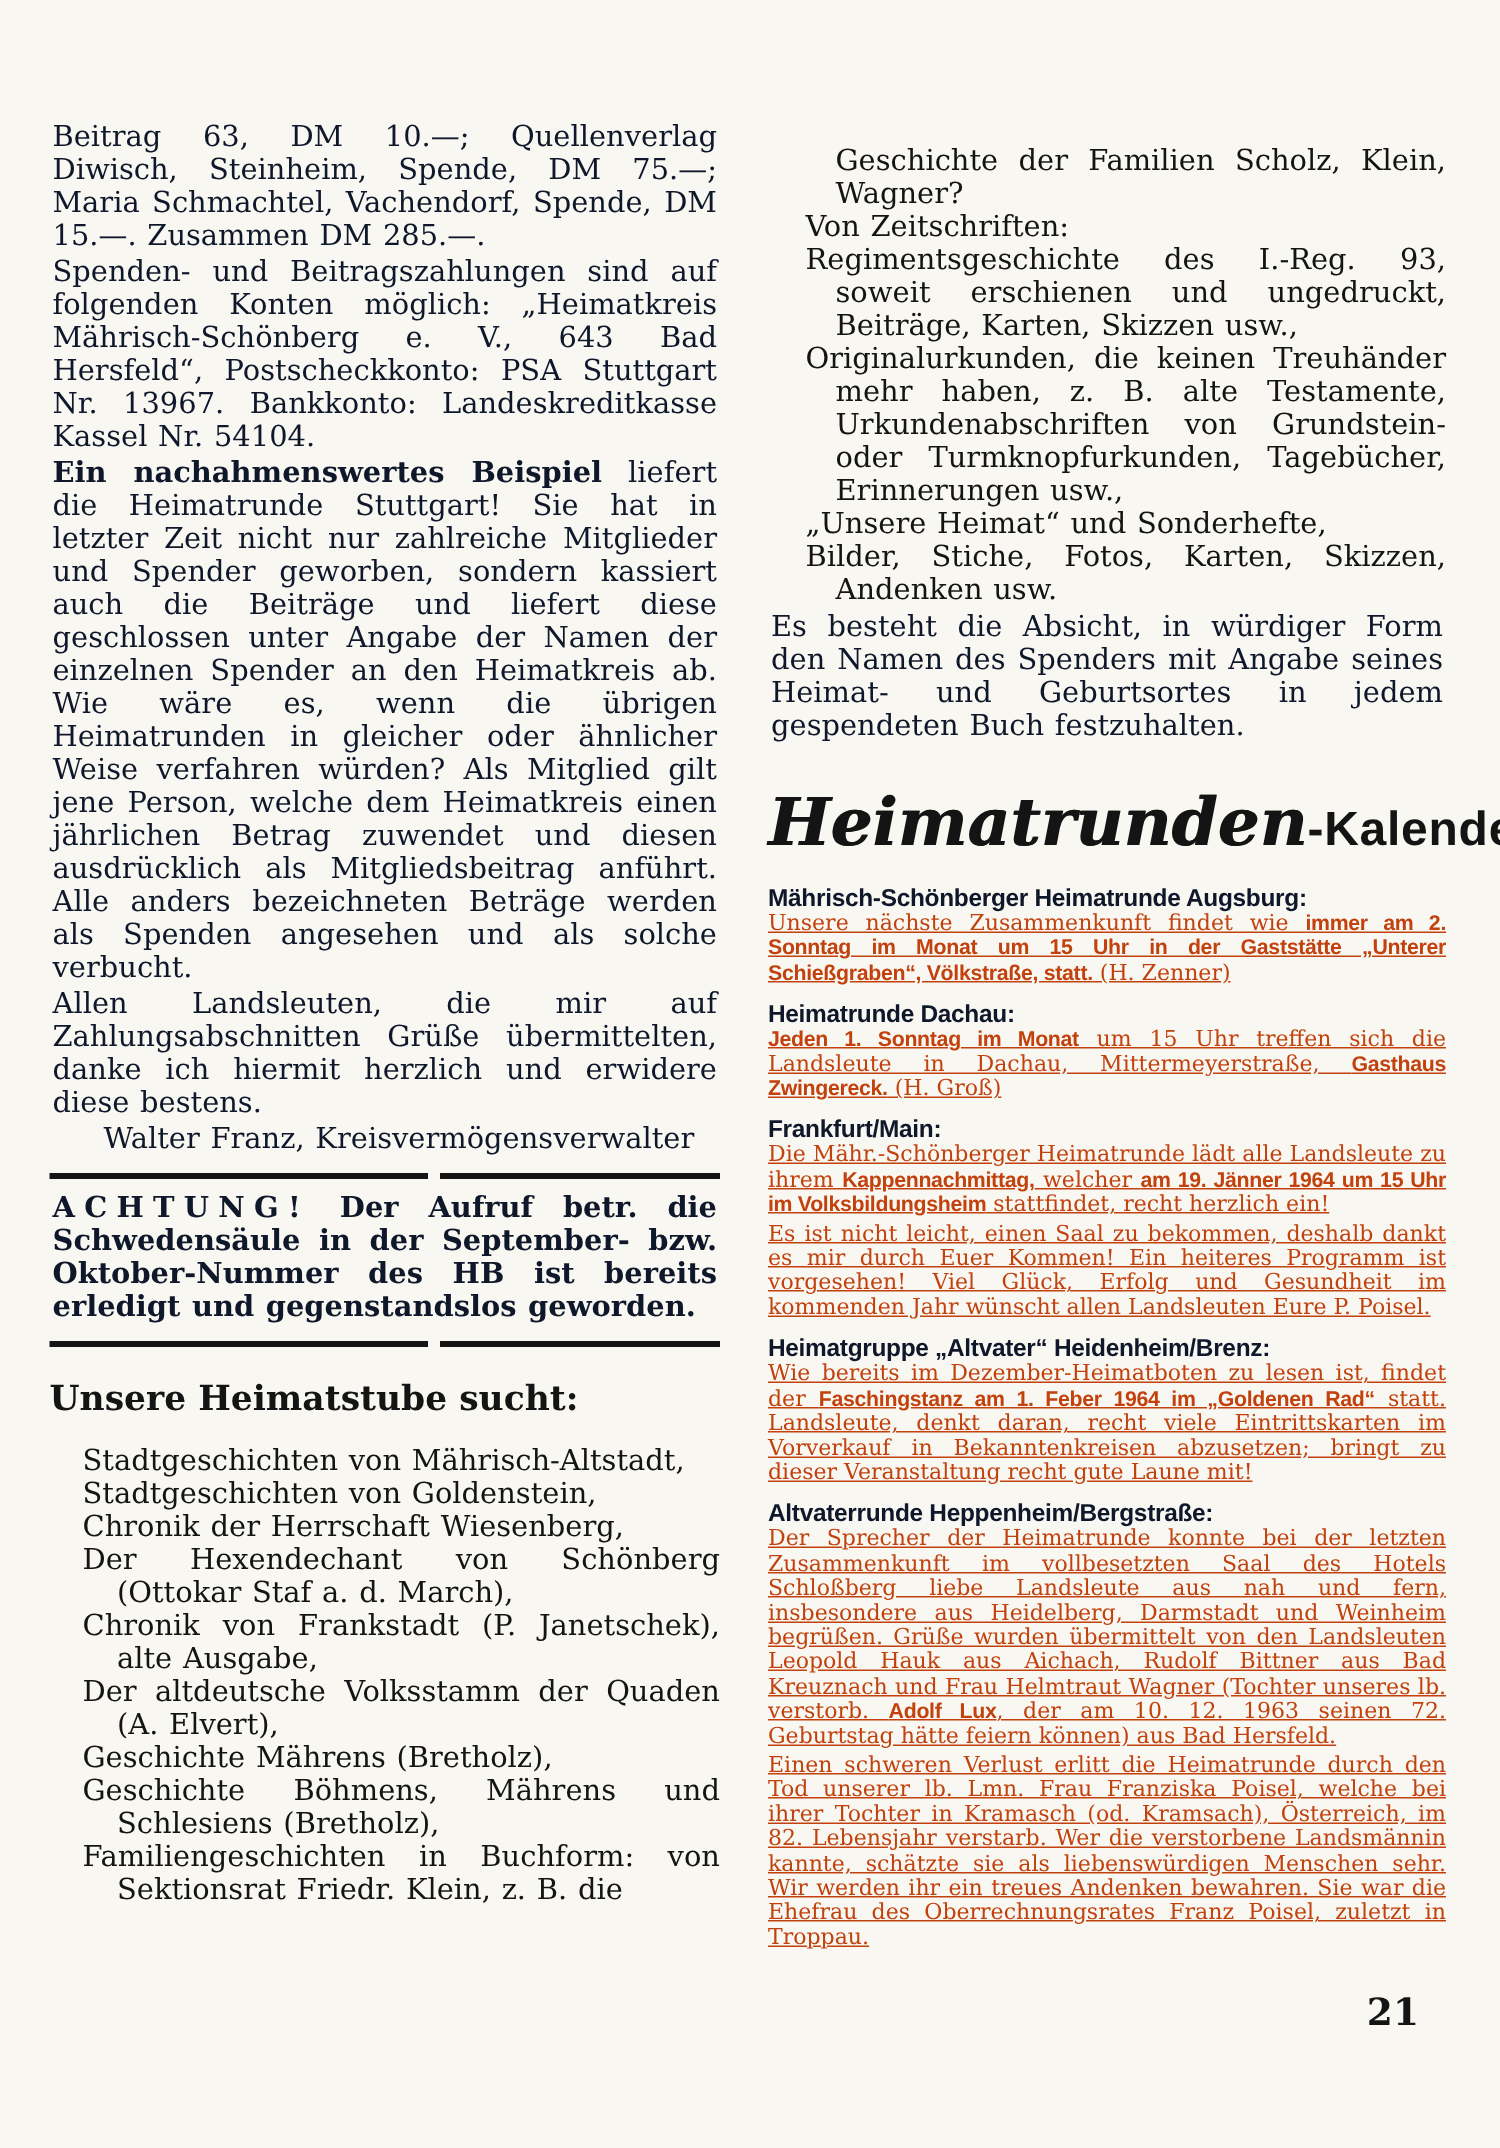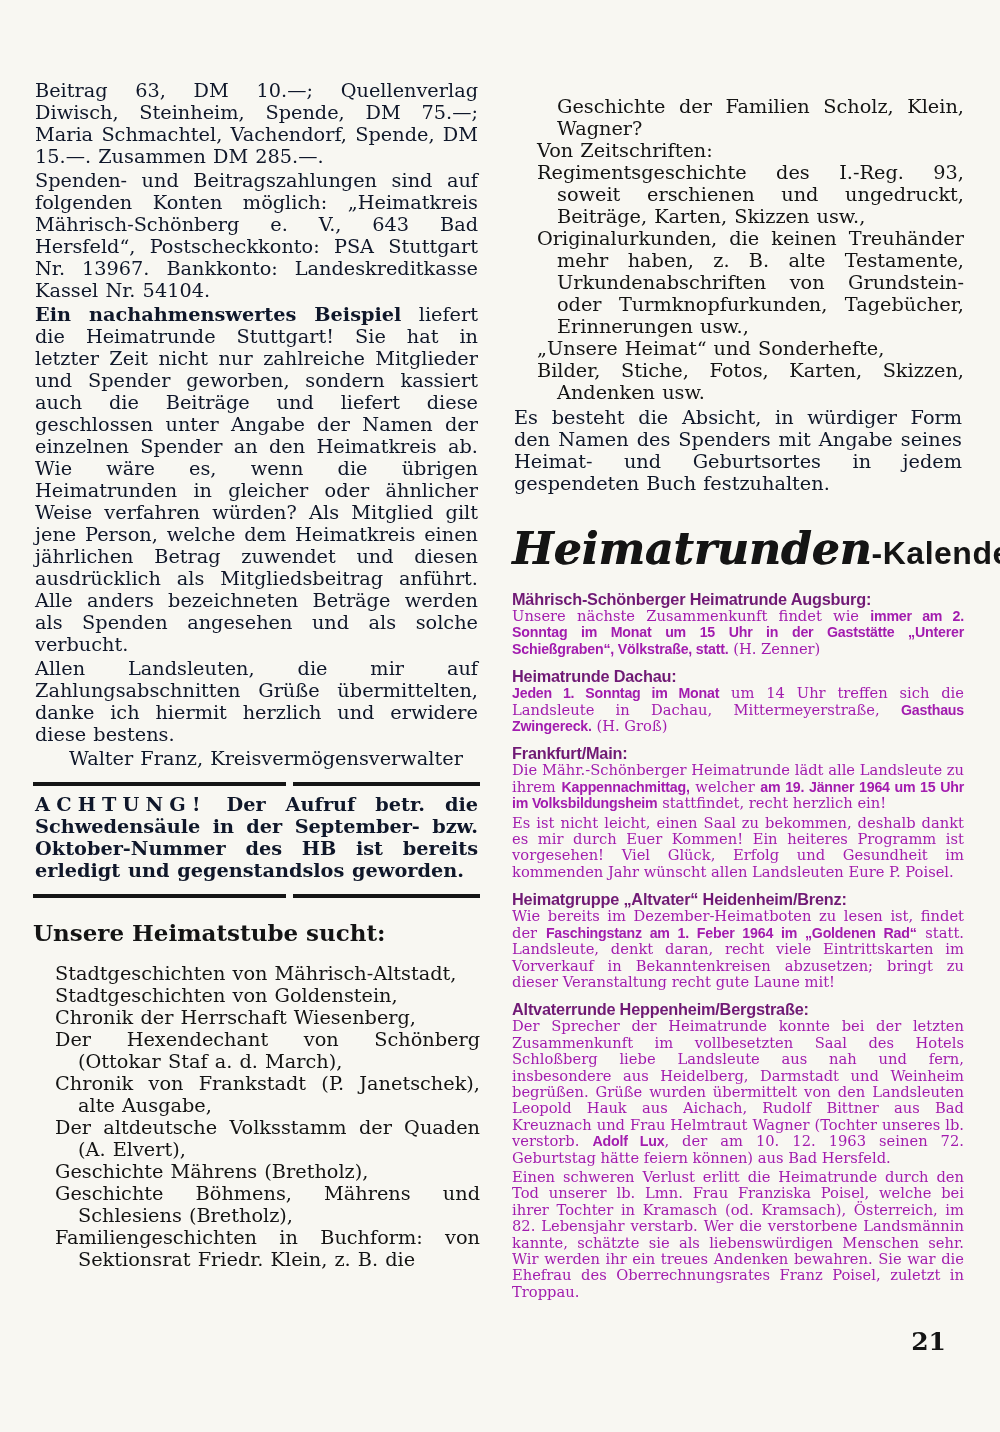--- a/index.html
+++ b/index.html
@@ -66,26 +66,26 @@
   .kalender-title .rest{
     font-family:"Liberation Sans",sans-serif;
     font-weight:bold;font-size:32px;letter-spacing:0.5px;
   }
 
   
   .cal-section{margin-top:10px;}
   .cal-header{
     font-family:"Liberation Sans",sans-serif;
     font-weight:bold;font-size:16.3px;line-height:18px;
-    letter-spacing:-0.2px;color:#701a75;
+    letter-spacing:-0.2px;color:#0f172a;
   }
   .cal-para{
     font-family:"DejaVu Serif",serif;
     font-size:14.7px;line-height:16.4px;
-    text-align:justify;margin:0;color:#a21caf;
+    text-align:justify;margin:0;color:#c2410c;text-decoration:underline;
   }
   .cal-para + .cal-para{margin-top:3px;}
   .cal-para .b{
     font-family:"Liberation Sans",sans-serif;
     font-weight:bold;font-size:14.2px;letter-spacing:-0.2px;
   }
 
   .page-num{
     position:absolute;top:1327px;right:54px;
     font-family:"DejaVu Serif",serif;
@@ -135,21 +135,21 @@
 
     <h1 class="kalender-title"><span class="script">Heimatrunden</span><span class="rest">-Kalender</span></h1>
 
     <div id="sections">
         <section class="cal-section">
           <div class="cal-header">Mährisch-Schönberger Heimatrunde Augsburg:</div>
           <p class="cal-para"><span>Unsere nächste Zusammenkunft findet wie </span><span class="b">immer am 2. Sonntag im Monat um 15 Uhr in der Gaststätte „Unterer Schießgraben“, Völkstraße, statt.</span><span> (H. Zenner)</span></p>
         </section>
         <section class="cal-section">
           <div class="cal-header">Heimatrunde Dachau:</div>
-          <p class="cal-para"><span class="b">Jeden 1. Sonntag im Monat</span><span> um 14 Uhr treffen sich die Landsleute in Dachau, Mittermeyerstraße, </span><span class="b">Gasthaus Zwingereck.</span><span> (H. Groß)</span></p>
+          <p class="cal-para"><span class="b">Jeden 1. Sonntag im Monat</span><span> um 15 Uhr treffen sich die Landsleute in Dachau, Mittermeyerstraße, </span><span class="b">Gasthaus Zwingereck.</span><span> (H. Groß)</span></p>
         </section>
         <section class="cal-section">
           <div class="cal-header">Frankfurt/Main:</div>
           <p class="cal-para"><span>Die Mähr.-Schönberger Heimatrunde lädt alle Landsleute zu ihrem </span><span class="b">Kappennachmittag,</span><span> welcher </span><span class="b">am 19. Jänner 1964 um 15 Uhr im Volksbildungsheim</span><span> stattfindet, recht herzlich ein!</span></p>
           <p class="cal-para"><span>Es ist nicht leicht, einen Saal zu bekommen, deshalb dankt es mir durch Euer Kommen! Ein heiteres Programm ist vorgesehen! Viel Glück, Erfolg und Gesundheit im kommenden Jahr wünscht allen Landsleuten Eure P. Poisel.</span></p>
         </section>
         <section class="cal-section">
           <div class="cal-header">Heimatgruppe „Altvater“ Heidenheim/Brenz:</div>
           <p class="cal-para"><span>Wie bereits im Dezember-Heimatboten zu lesen ist, findet der </span><span class="b">Faschingstanz am 1. Feber 1964 im „Goldenen Rad“</span><span> statt. Landsleute, denkt daran, recht viele Eintrittskarten im Vorverkauf in Bekanntenkreisen abzusetzen; bringt zu dieser Veranstaltung recht gute Laune mit!</span></p>
         </section>

